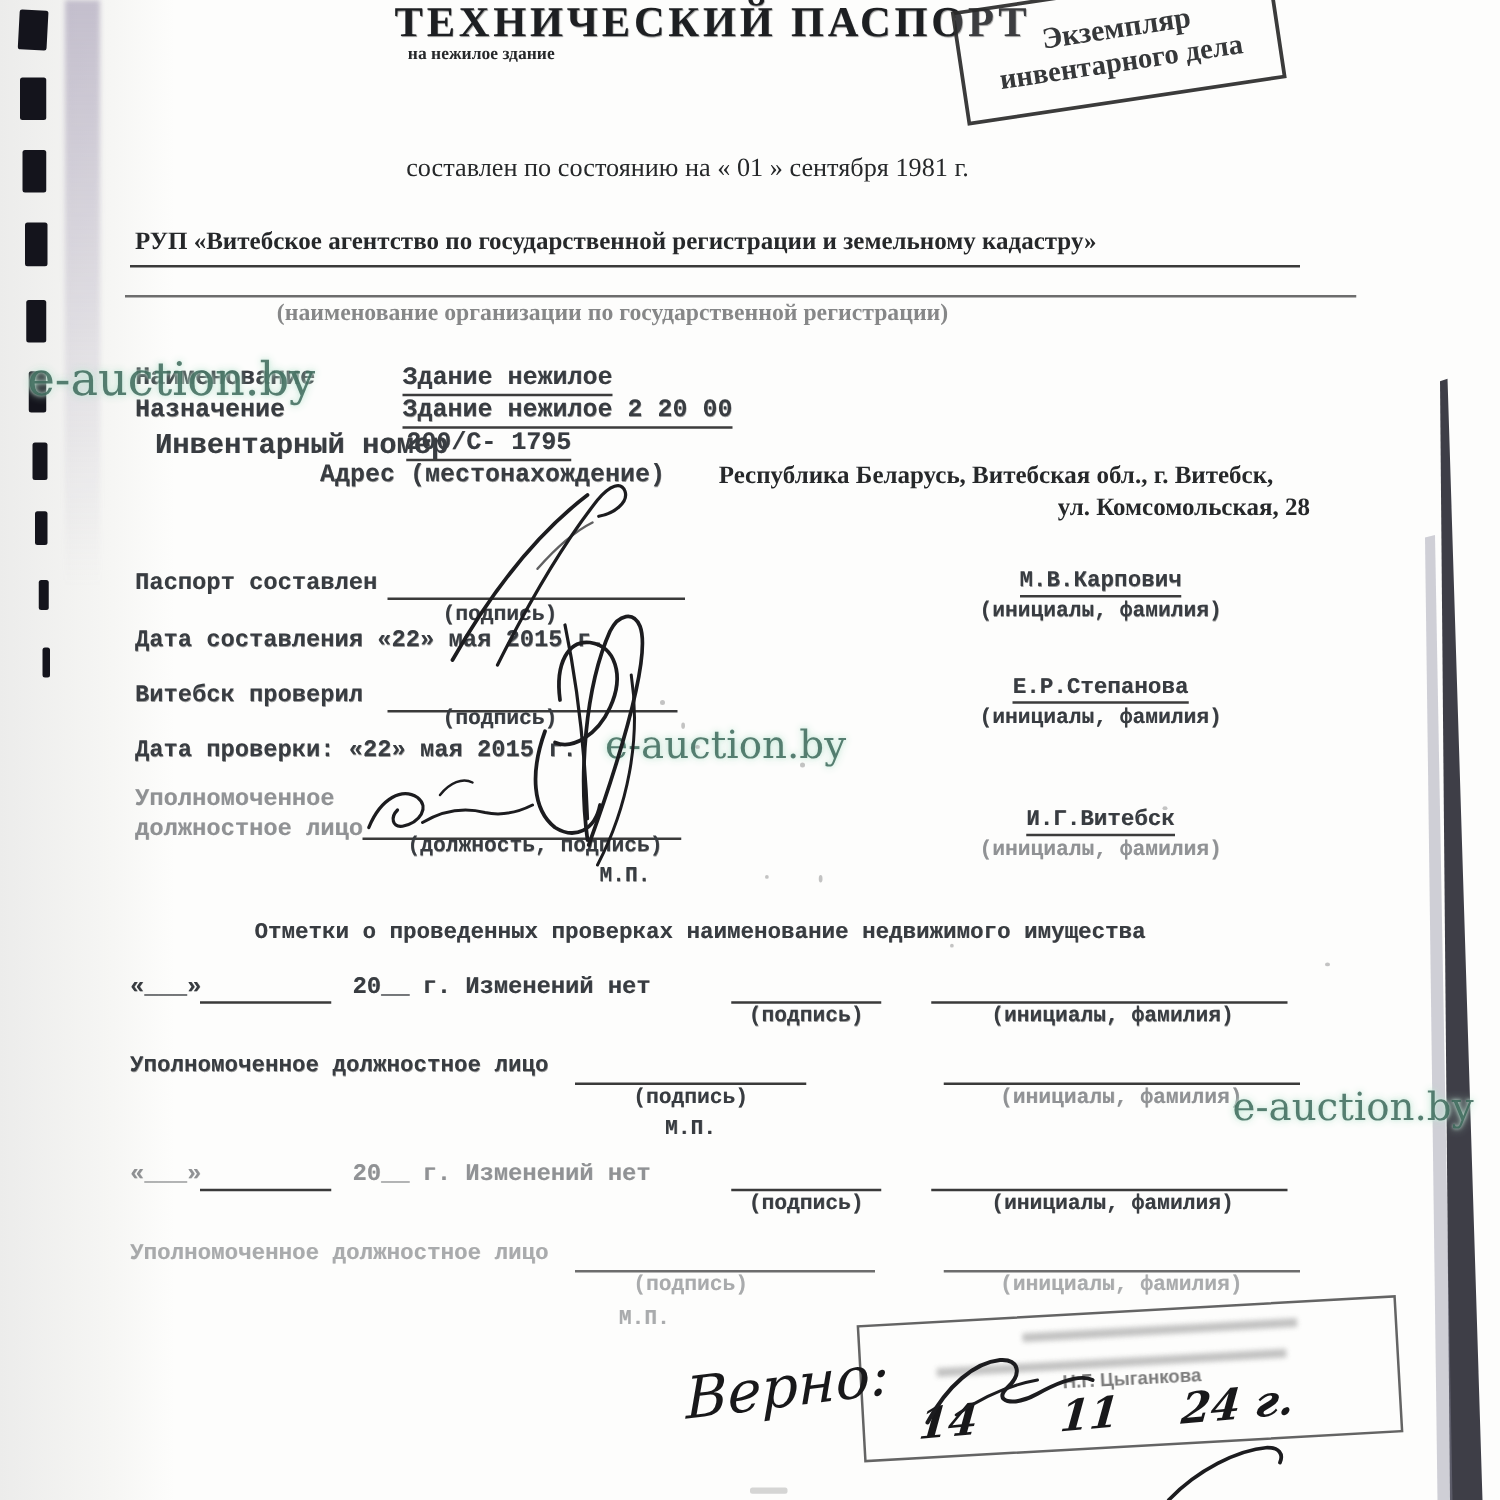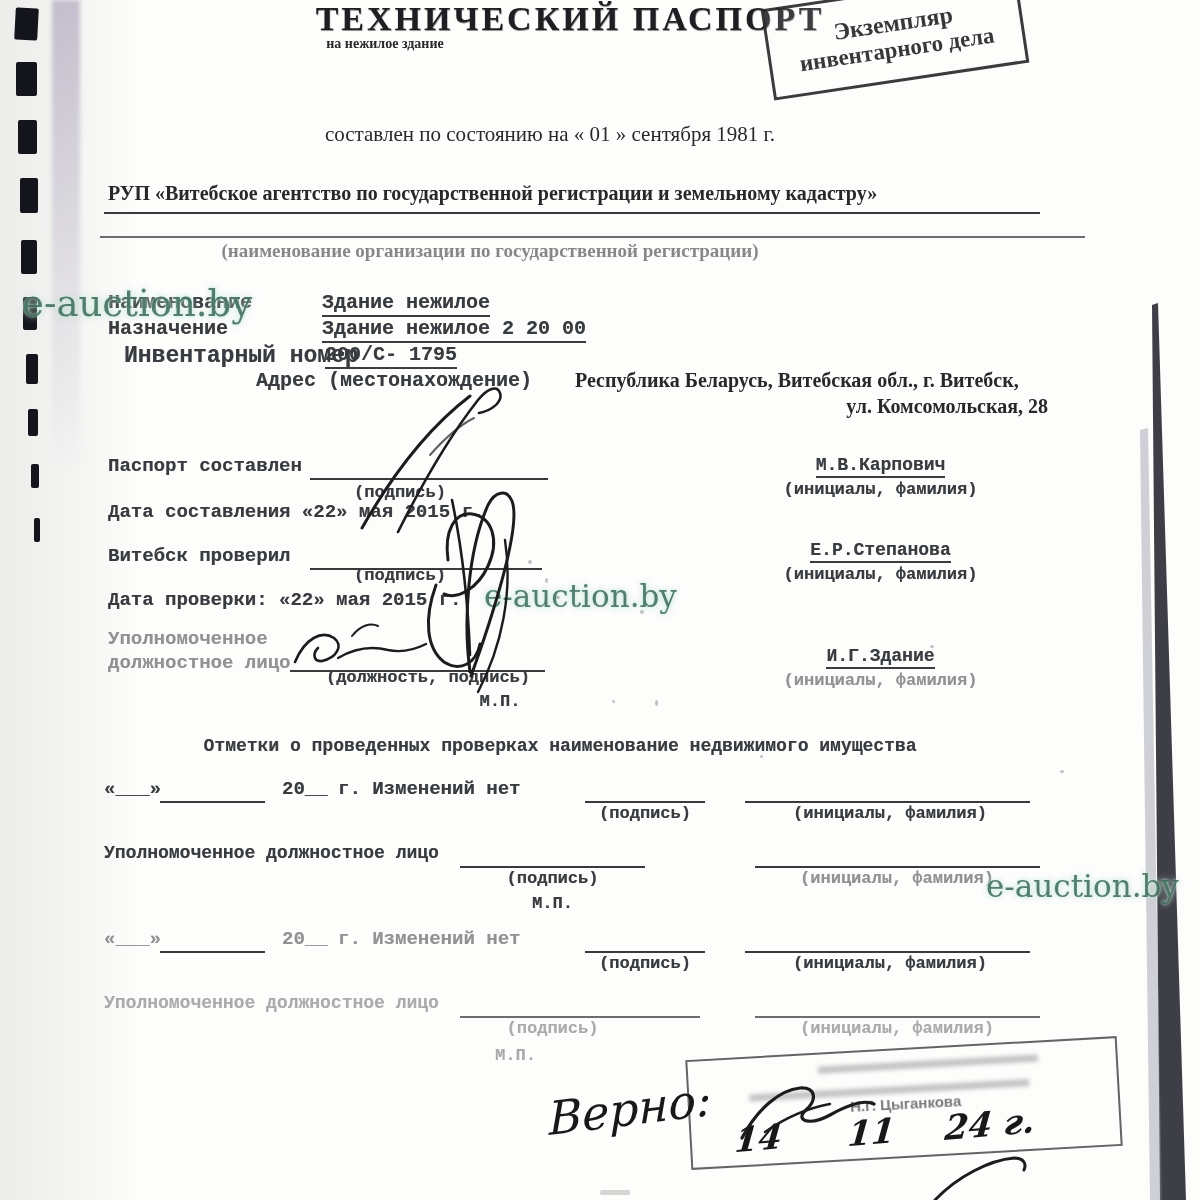--- a/index.html
+++ b/index.html
@@ -108,21 +108,21 @@
   <div class="abs tw cap ctr" style="left:330px;top:566px;width:140px">(подпись)</div>
   <div class="abs tw ctr" style="left:768px;top:540px;width:225px;font-size:18px"><span class="u">Е.Р.Степанова</span></div>
   <div class="abs tw cap ctr" style="left:768px;top:565px;width:225px">(инициалы, фамилия)</div>
   <div class="abs tw" style="left:108px;top:589px;font-size:19px">Дата проверки: «22» мая 2015 г.</div>
 
   <div class="abs tw fade" style="left:108px;top:628px;font-size:19px">Уполномоченное</div>
   <div class="abs tw fade" style="left:108px;top:652px;font-size:19px">должностное лицо</div>
   <div class="bl" style="left:290px;top:644px;width:255px;height:26px"></div>
   <div class="abs tw cap ctr" style="left:308px;top:668px;width:240px">(должность, подпись)</div>
   <div class="abs tw cap ctr" style="left:420px;top:692px;width:160px">М.П.</div>
-  <div class="abs tw ctr" style="left:768px;top:646px;width:225px;font-size:18px"><span class="u">И.Г.Здание</span></div>
+  <div class="abs tw ctr" style="left:768px;top:646px;width:225px;font-size:18px"><span class="u">И.Г.Витебск</span></div>
   <div class="abs tw cap ctr fade" style="left:768px;top:671px;width:225px">(инициалы, фамилия)</div>
 
   <div class="abs tw" style="left:0;right:80px;top:736px;text-align:center;font-size:18px">Отметки о проведенных проверках наименование недвижимого имущества</div>
 
   <div class="abs tw" style="left:104px;top:778px;font-size:19px">«___»</div>
   <div class="bl" style="left:160px;top:775px;width:105px;height:26px"></div>
   <div class="abs tw" style="left:282px;top:778px;font-size:19px">20__</div>
   <div class="abs tw" style="left:338px;top:778px;font-size:19px">г. Изменений нет</div>
   <div class="bl" style="left:585px;top:775px;width:120px;height:26px"></div>
   <div class="abs tw cap ctr" style="left:580px;top:804px;width:130px">(подпись)</div>

